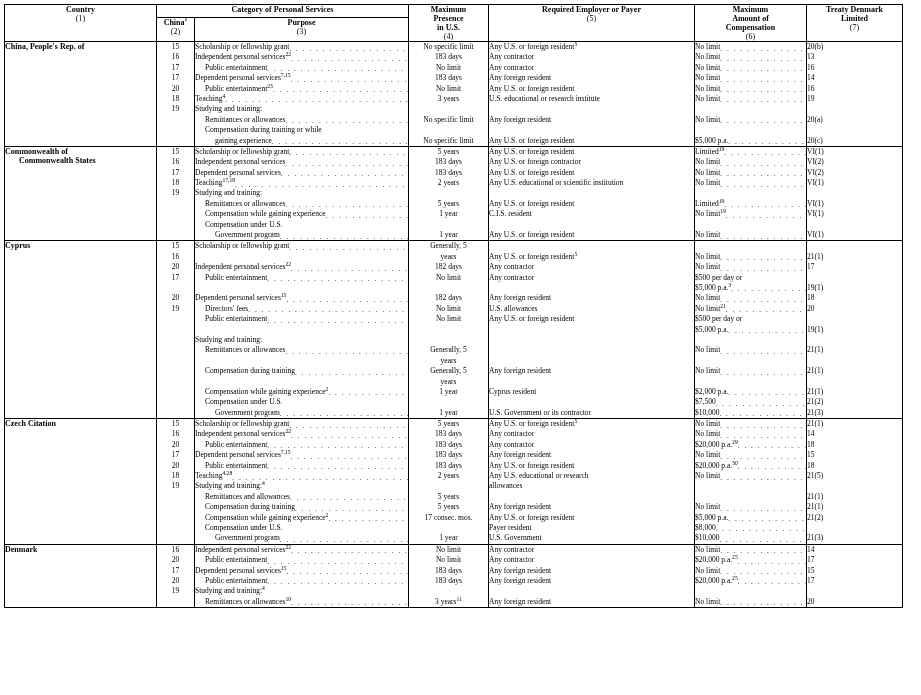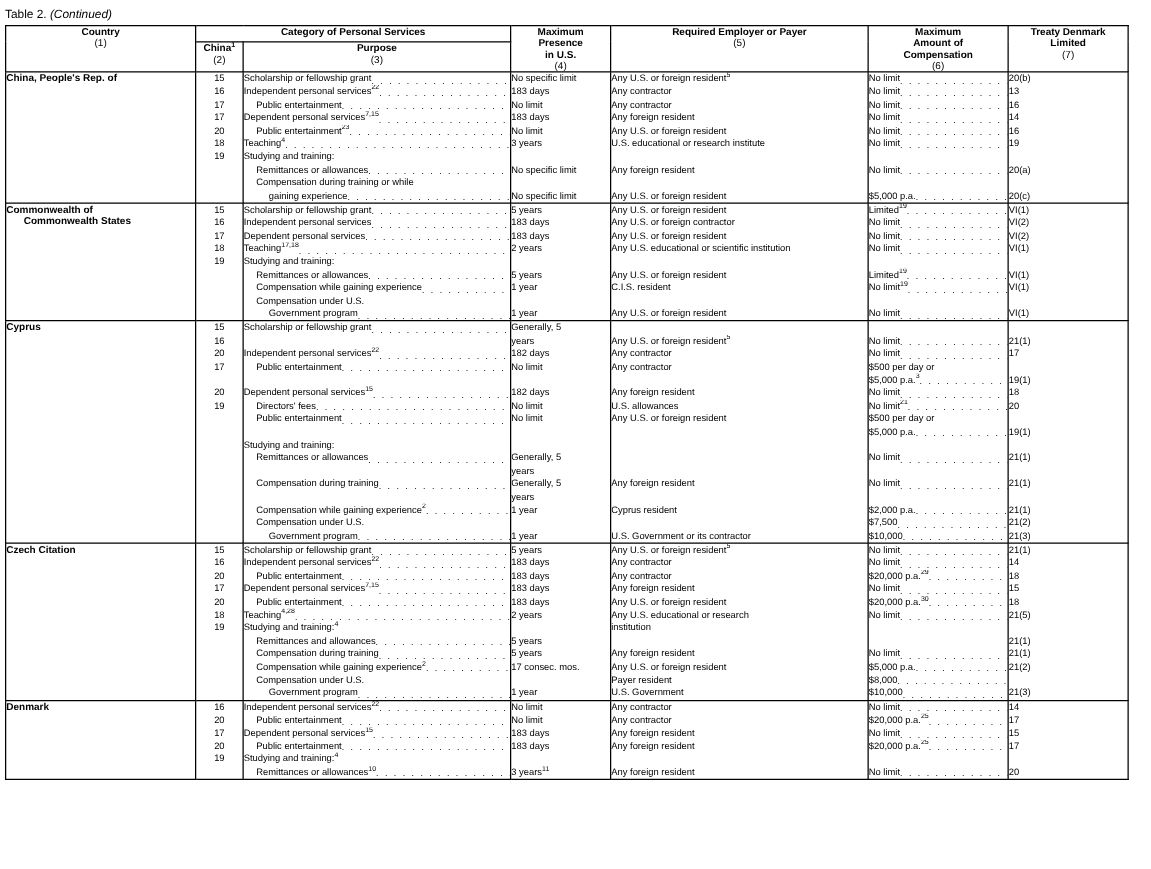--- a/index.html
+++ b/index.html
@@ -11,20 +11,21 @@
     -webkit-font-smoothing:antialiased;
   }
   .page{position:relative;width:921px;height:695px;box-sizing:border-box;padding:4px 2px 0 2px;}
   .caption{font-size:9.5px;margin:2px 0 3px 2px;}
   .caption .italic{font-style:italic;}
   table.tbl{
     border-collapse:collapse;
     width:878px;
     margin-left:2px;
     table-layout:fixed;
+    font-family:Liberation Serif, serif;
   }
   table.tbl th, table.tbl td{
     border:1px solid #000;
     vertical-align:top;
     padding:0;
   }
   thead th{
     text-align:center;
     font-weight:bold;
     font-size:8px;
@@ -38,21 +39,21 @@
   .col4{width:80px;}
   .col5{width:206px;}
   .col6{width:112px;}
   .col7{width:96px;}
 
   
   td.country{font-weight:bold;font-size:8px;padding:3px 2px 2px 4px;margin-top:44px;}
   td.country .ind{display:block;padding-left:14px;font-weight:bold;}
   td.code{font-size:7.5px;padding:3px 4px 2px 0;text-align:center;}
   td.purpose{font-size:7.5px;padding:3px 2px 2px 6px;}
-  td.presence{font-size:7.5px;padding:3px 2px 2px 5px;}
+  td.presence{font-size:7.5px;padding:3px 2px 2px 5px;text-align:center;}
   td.payer{font-size:7.5px;padding:3px 2px 2px 5px;}
   td.amount{font-size:7.5px;padding:3px 2px 2px 5px;}
   td.treaty{font-size:7.5px;padding:3px 2px 2px 5px;}
 
   .line{height:10.4px;line-height:10.4px;white-space:nowrap;overflow:hidden;}
   .ind1{padding-left:10px;}
   .ind2{padding-left:20px;}
   .dots{
     display:inline-block;
     letter-spacing:1.6px;
@@ -61,24 +62,20 @@
     top:1.5px;
     color:#000;
   }
   sup{font-size:5.6px;vertical-align:super;line-height:0;}
 </style>
 </head>
 <body>
 
 <div class="page">
 
-  <div class="caption">
-    <span>Table 2.</span>
-    <span class="italic">(Continued)</span>
-  </div>
 
   <table class="tbl">
     <colgroup>
       <col class="col1">
         <col class="col2">
         <col class="col3">
         <col class="col4">
         <col class="col5">
         <col class="col6">
         <col class="col7">
@@ -416,21 +413,21 @@
             <div class="line">&nbsp;</div>
             <div class="line">1 year</div>
           </td>
           <td class="payer">
             <div class="line">Any U.S. or foreign resident<sup>5</sup></div>
             <div class="line">Any contractor</div>
             <div class="line">Any contractor</div>
             <div class="line">Any foreign resident</div>
             <div class="line">Any U.S. or foreign resident</div>
             <div class="line">Any U.S. educational or research</div>
-            <div class="line">institution</div>
+            <div class="line">allowances</div>
             <div class="line">&nbsp;</div>
             <div class="line">Any foreign resident</div>
             <div class="line">Any U.S. or foreign resident</div>
             <div class="line">Payer resident</div>
             <div class="line">U.S. Government</div>
           </td>
           <td class="amount">
             <div class="line">No limit<span class="dots"> . . . . . . . . . . . . . . . . . . . . . . . . . . . . . . . . . . . . . . . . . . . . . . .</span></div>
             <div class="line">No limit<span class="dots"> . . . . . . . . . . . . . . . . . . . . . . . . . . . . . . . . . . . . . . . . . . . . . . .</span></div>
             <div class="line">$20,000 p.a.<sup>29</sup><span class="dots"> . . . . . . . . . . . . . . . . . . . . . . . . . . . . . . . . . . . . . . . . . . . . . . .</span></div>

